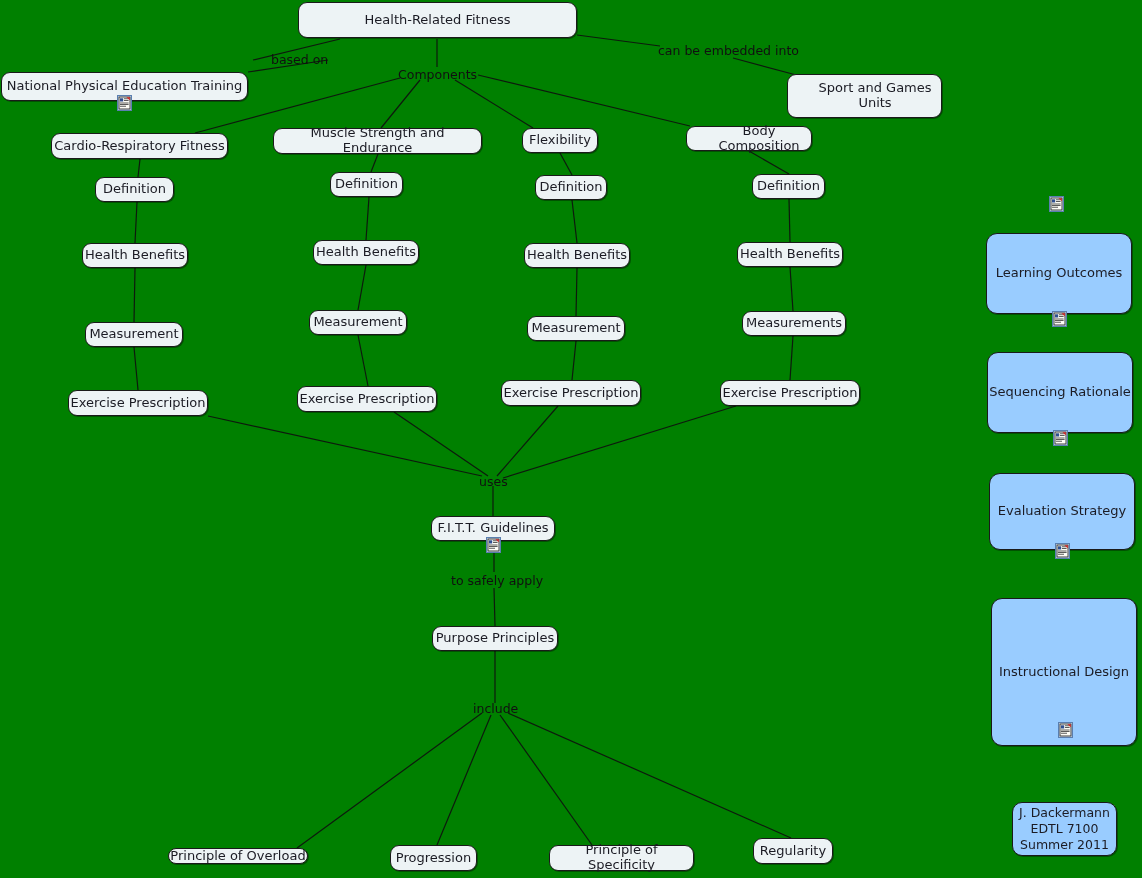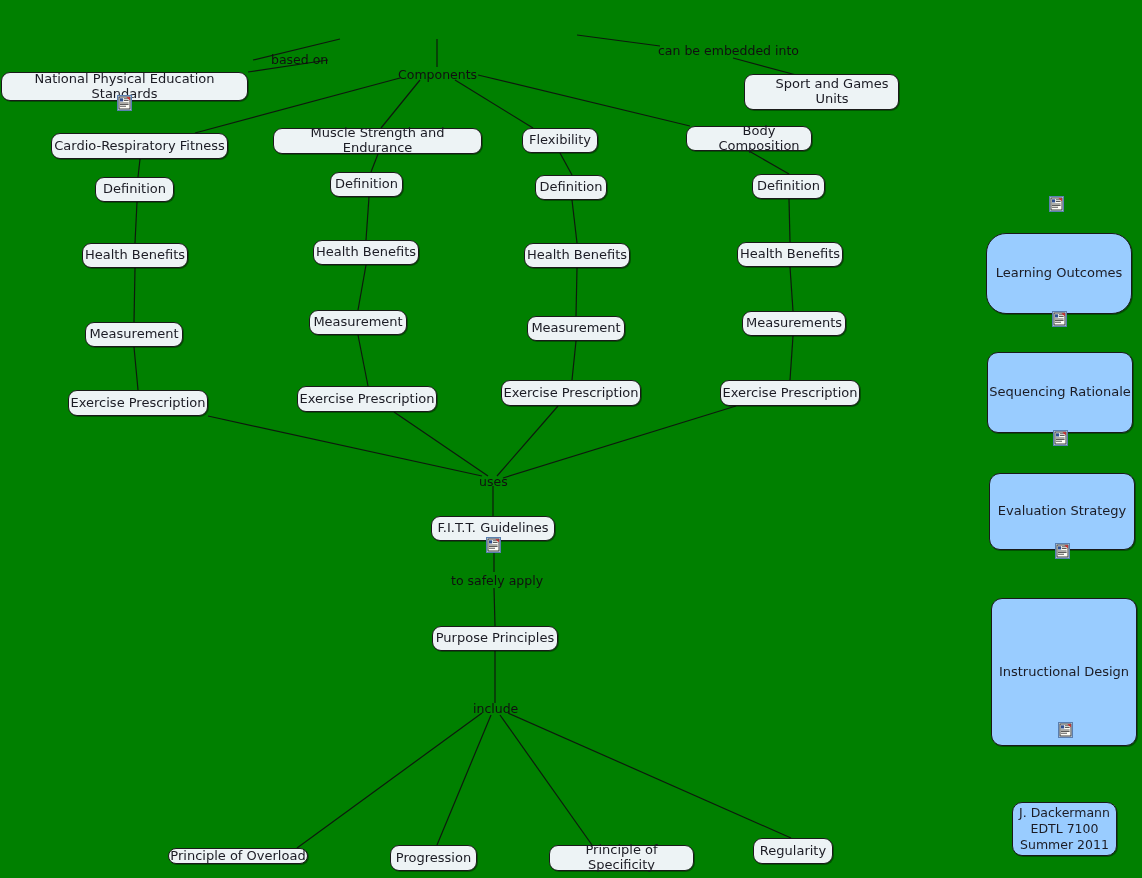--- a/index.html
+++ b/index.html
@@ -102,24 +102,27 @@
       <line x1="558" y1="406" x2="497" y2="476" stroke="#0d1a0d" stroke-width="1.2"></line>
       <line x1="493" y1="486" x2="493" y2="516" stroke="#0d1a0d" stroke-width="1.2"></line>
       <line x1="494" y1="545" x2="494" y2="572" stroke="#0d1a0d" stroke-width="1.2"></line>
       <line x1="494" y1="588" x2="495" y2="626" stroke="#0d1a0d" stroke-width="1.2"></line>
       <line x1="495" y1="651" x2="495" y2="703" stroke="#0d1a0d" stroke-width="1.2"></line>
       <line x1="482" y1="713" x2="297" y2="848" stroke="#0d1a0d" stroke-width="1.2"></line>
       <line x1="491" y1="715" x2="437" y2="845" stroke="#0d1a0d" stroke-width="1.2"></line>
       <line x1="500" y1="715" x2="592" y2="845" stroke="#0d1a0d" stroke-width="1.2"></line>
       <line x1="508" y1="713" x2="791" y2="838" stroke="#0d1a0d" stroke-width="1.2"></line>
     </svg>
+<div class="node" style="left: 298px; top: 2px; width: 279px; height: 36px;">
+      <span style="white-space: pre-line;">Health-Related Fitness</span>
+    </div>
     <div class="node" style="left: 1px; top: 72px; width: 247px; height: 29px;">
-      <span style="white-space: pre-line;">National Physical Education Standards</span>
-    </div>
-    <div class="node" style="left: 744px; top: 74px; width: 155px; height: 36px; padding-left: 21px;">
+      <span style="white-space: pre-line;">National Physical Education Training</span>
+    </div>
+    <div class="node" style="left: 787px; top: 74px; width: 155px; height: 44px; padding-left: 21px;">
       <span style="white-space: pre-line;">Sport and Games Units</span>
     </div>
     <div class="node" style="left: 273px; top: 128px; width: 209px; height: 26px;">
       <span style="white-space: pre-line;">Muscle Strength and Endurance</span>
     </div>
     <div class="node" style="left: 51px; top: 133px; width: 177px; height: 26px;">
       <span style="white-space: pre-line;">Cardio-Respiratory Fitness</span>
     </div>
     <div class="node" style="left: 522px; top: 128px; width: 76px; height: 25px;">
       <span style="white-space: pre-line; text-align: center;">Flexibility</span>
@@ -186,21 +189,21 @@
     </div>
     <div class="node" style="left: 390px; top: 845px; width: 87px; height: 26px;">
       <span style="white-space: pre-line;">Progression</span>
     </div>
     <div class="node" style="left: 549px; top: 845px; width: 145px; height: 26px;">
       <span style="white-space: pre-line;">Principle of Specificity</span>
     </div>
     <div class="node" style="left: 753px; top: 838px; width: 80px; height: 26px; justify-content: center;">
       <span style="white-space: pre-line;">Regularity</span>
     </div>
-    <div class="node blue" style="left: 986px; top: 233px; width: 146px; height: 81px; border-radius: 20px;">
+    <div class="node blue" style="left: 986px; top: 233px; width: 146px; height: 81px;">
       <span style="white-space: pre-line;">Learning Outcomes</span>
     </div>
     <div class="node blue" style="left: 987px; top: 352px; width: 146px; height: 81px;">
       <span style="white-space: pre-line;">Sequencing Rationale</span>
     </div>
     <div class="node blue" style="left: 989px; top: 473px; width: 146px; height: 77px;">
       <span style="white-space: pre-line;">Evaluation Strategy</span>
     </div>
     <div class="node blue" style="left: 991px; top: 598px; width: 146px; height: 148px;">
       <span style="white-space: pre-line;">Instructional Design</span>

